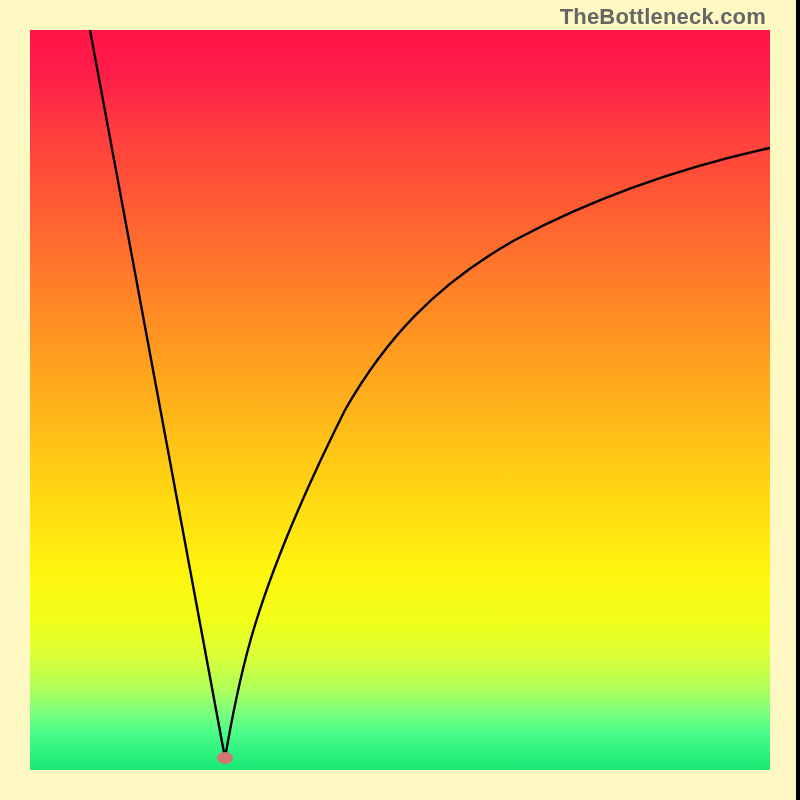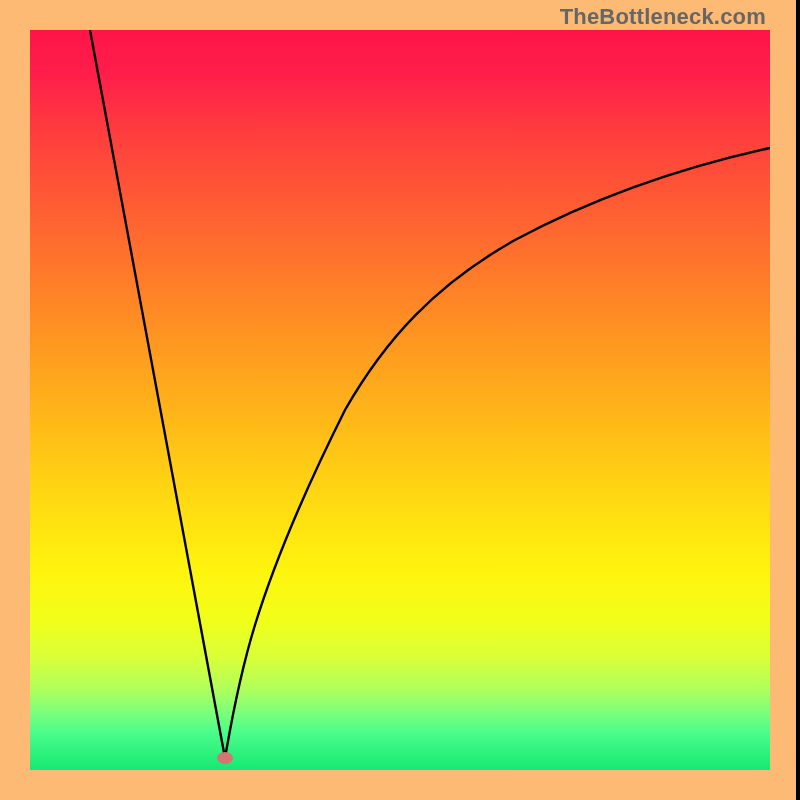--- a/index.html
+++ b/index.html
@@ -1,21 +1,21 @@
 <!DOCTYPE html>
 <html><head>
 <meta charset="utf-8">
 <style>
   * { margin: 0; padding: 0; box-sizing: border-box; }
   html, body { width: 800px; height: 800px; overflow: hidden; background: #000; }
   .frame {
     position: relative;
     width: 796px;
     height: 800px;
-    background: #fdba74;
+    background: #fef9c3;
   }
   .gradient-area {
     position: absolute;
     left: 30px;
     top: 30px;
     width: 740px;
     height: 740px;
     background: linear-gradient(to bottom,
       #ff1448 0%,
       #ff1e4a 6%,

